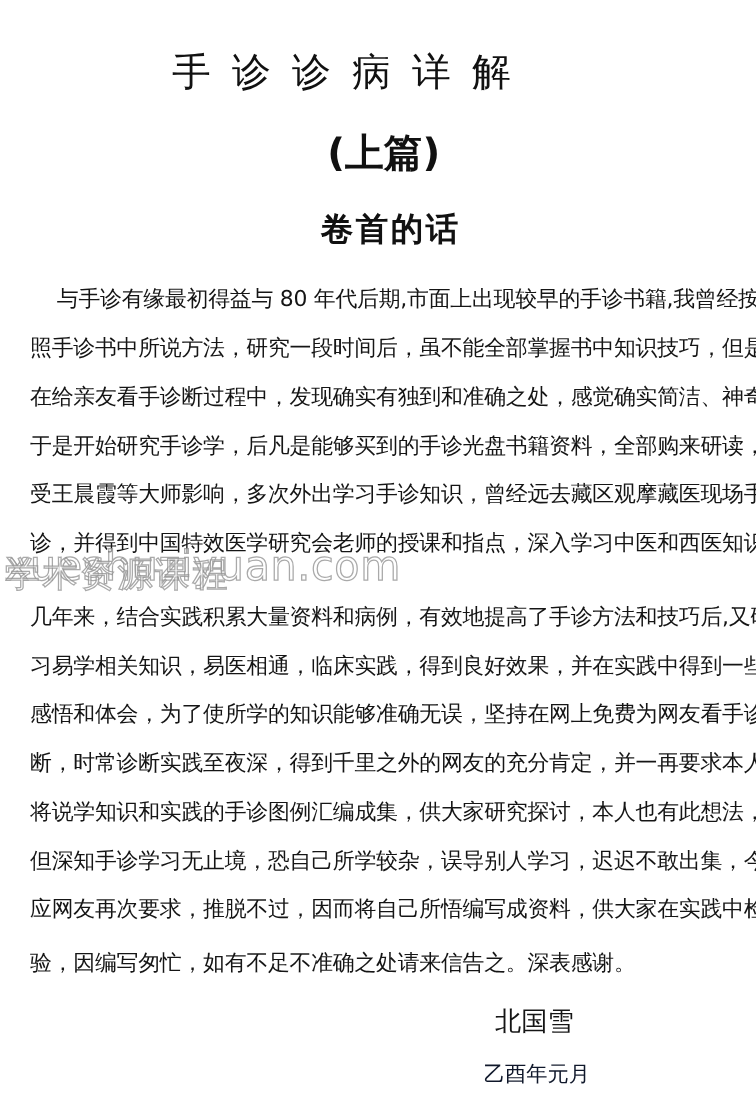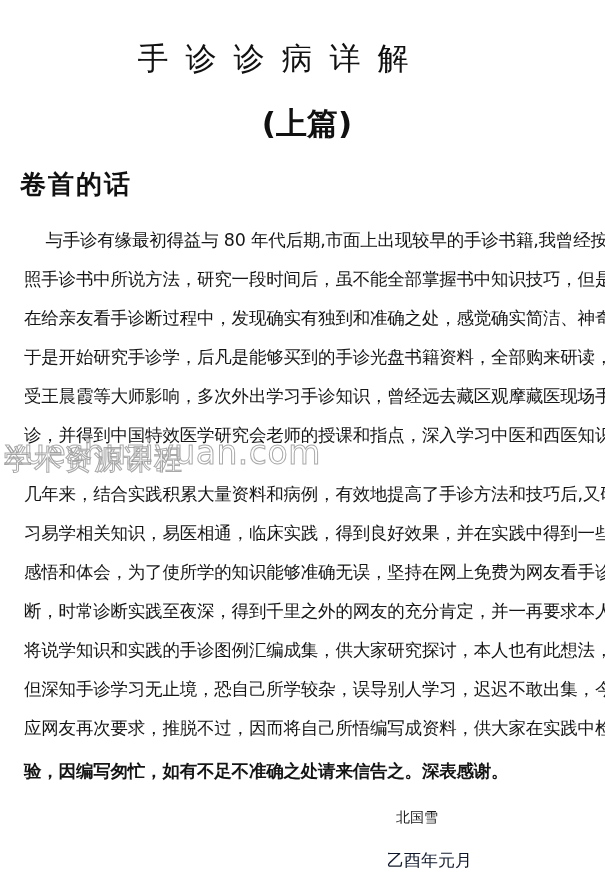--- a/index.html
+++ b/index.html
@@ -40,21 +40,21 @@
       font-size: 31px;
       font-weight: bold;
       line-height: 44px;
       color: #111;
     }
     .heading {
       position: absolute;
       left: 0;
       width: 605px;
       top: 166px;
-      text-align: left;
+      text-align: center;
       padding-left: 20px;
       box-sizing: border-box;
       font-size: 26px;
       font-weight: bold;
       letter-spacing: 2px;
       line-height: 36px;
       color: #111;
     }
     .body-line {
       position: absolute;
@@ -62,21 +62,21 @@
       font-size: 17.5px;
       line-height: 22px;
       white-space: nowrap;
       color: #151515;
       letter-spacing: -0.2px;
     }
     .signature {
       position: absolute;
       left: 396px;
       top: 806px;
-      font-size: 14px;
+      font-size: 21px;
       line-height: 22px;
       color: #151515;
     }
     .date {
       position: absolute;
       left: 387px;
       top: 849px;
       font-size: 17px;
       line-height: 22px;
       color: #0f172a;
@@ -119,20 +119,20 @@
   <div class="body-line" style="top:346px;">于是开始研究手诊学，后凡是能够买到的手诊光盘书籍资料，全部购来研读，</div>
   <div class="body-line" style="top:385px;">受王晨霞等大师影响，多次外出学习手诊知识，曾经远去藏区观摩藏医现场手</div>
   <div class="body-line" style="top:424px;">诊，并得到中国特效医学研究会老师的授课和指点，深入学习中医和西医知识，</div>
   <div class="body-line" style="top:483px;">几年来，结合实践积累大量资料和病例，有效地提高了手诊方法和技巧后,又研</div>
   <div class="body-line" style="top:522px;">习易学相关知识，易医相通，临床实践，得到良好效果，并在实践中得到一些</div>
   <div class="body-line" style="top:561px;">感悟和体会，为了使所学的知识能够准确无误，坚持在网上免费为网友看手诊</div>
   <div class="body-line" style="top:600px;">断，时常诊断实践至夜深，得到千里之外的网友的充分肯定，并一再要求本人</div>
   <div class="body-line" style="top:639px;">将说学知识和实践的手诊图例汇编成集，供大家研究探讨，本人也有此想法，</div>
   <div class="body-line" style="top:678px;">但深知手诊学习无止境，恐自己所学较杂，误导别人学习，迟迟不敢出集，今</div>
   <div class="body-line" style="top:717px;">应网友再次要求，推脱不过，因而将自己所悟编写成资料，供大家在实践中检</div>
-  <div class="body-line" style="top:760px;font-weight:bold;">验，因编写匆忙，如有不足不准确之处请来信告之。深表感谢。</div>
+  <div class="body-line" style="top:760px;">验，因编写匆忙，如有不足不准确之处请来信告之。深表感谢。</div>
 </div>
 
 <div class="signature">北国雪</div>
 <div class="date">乙酉年元月</div>
 
 <div class="watermark-url">xueshuziyuan.com</div>
 <div class="watermark-cn">学术资源课程</div>
 
 </body></html>

